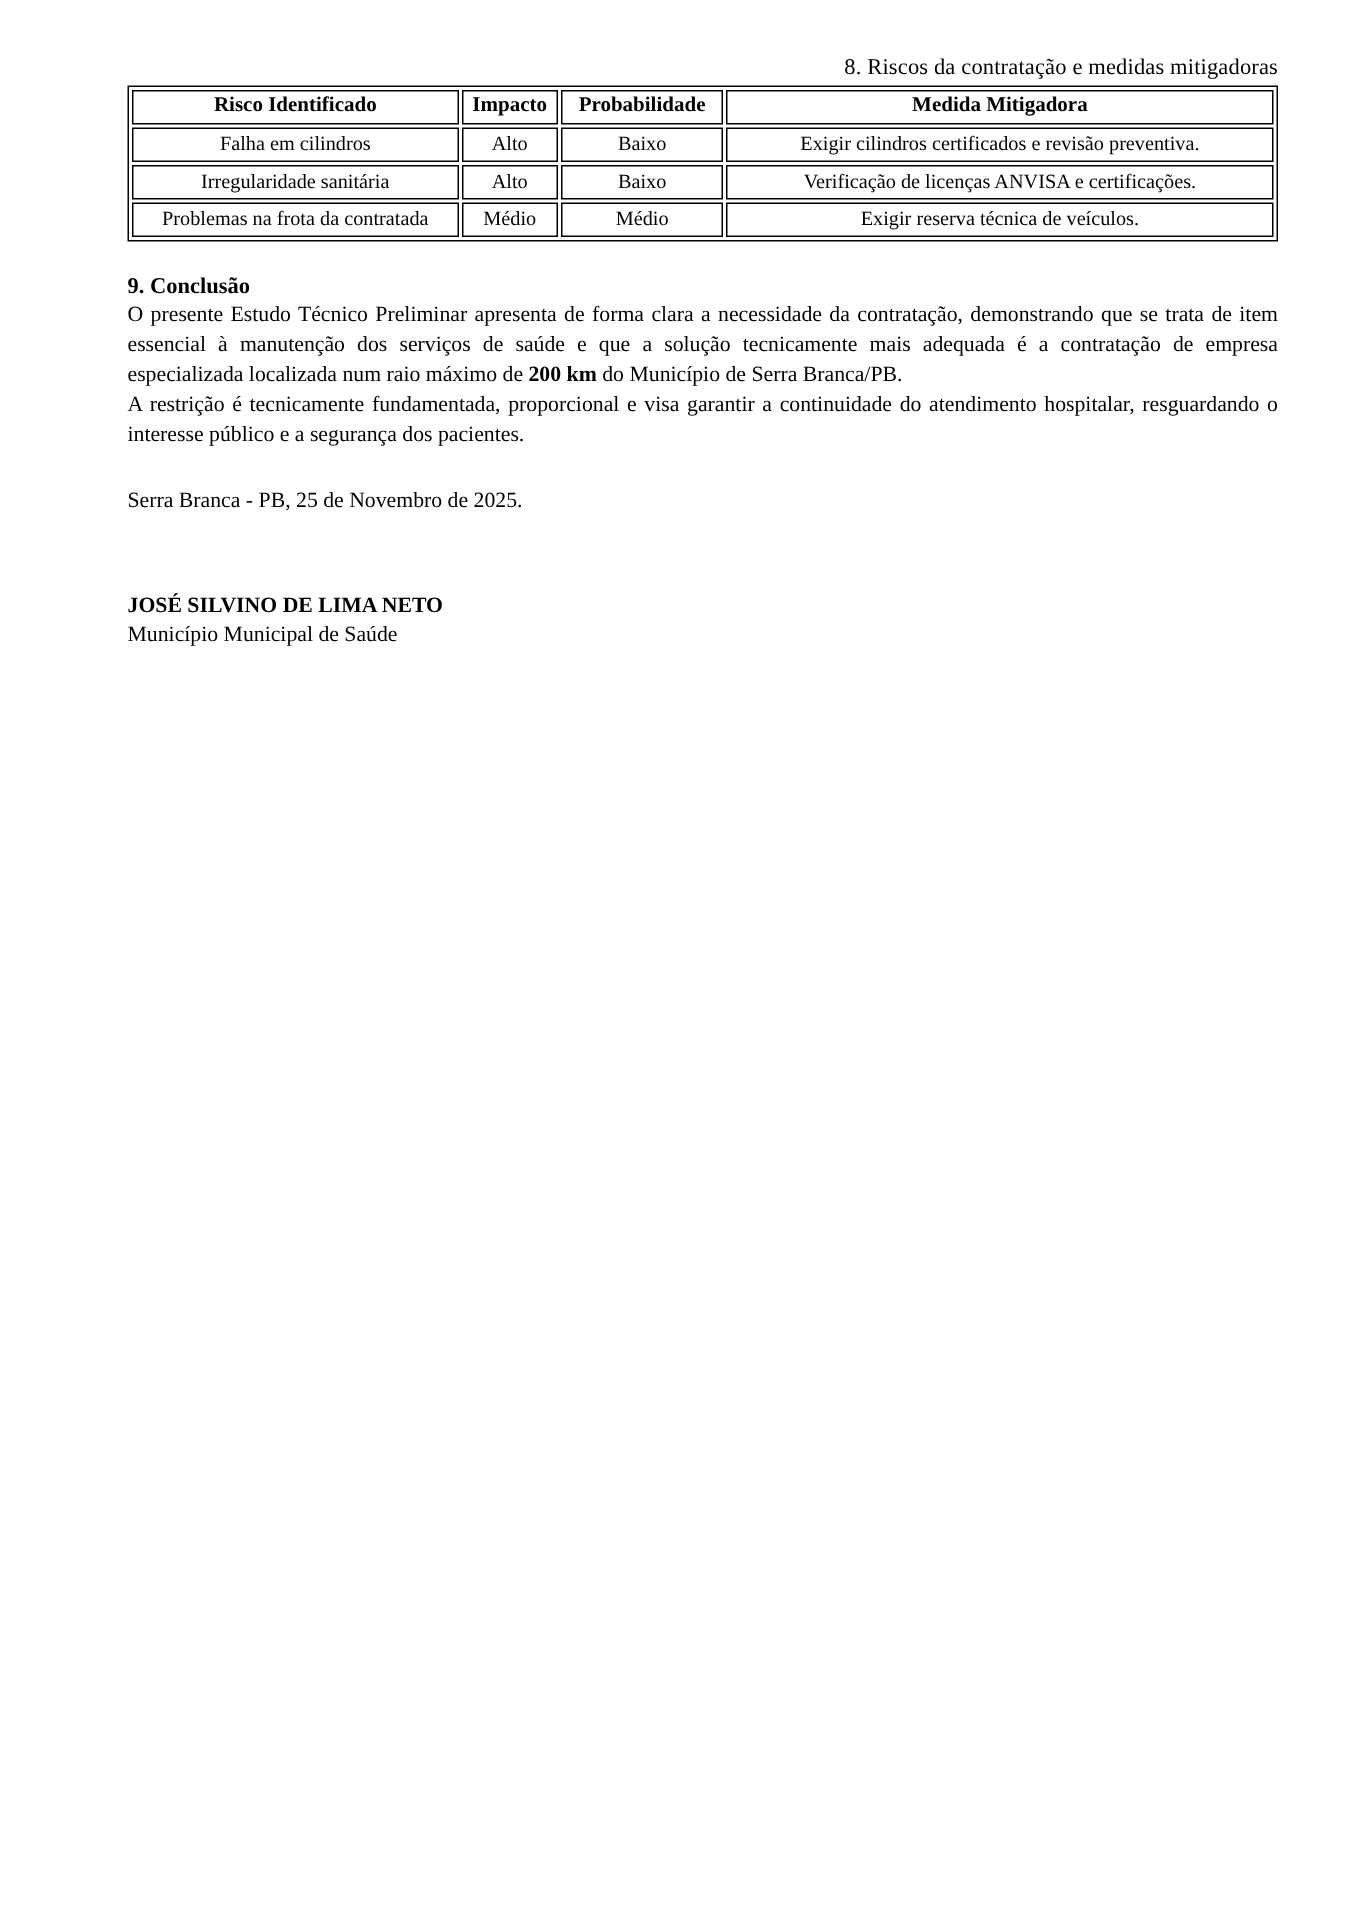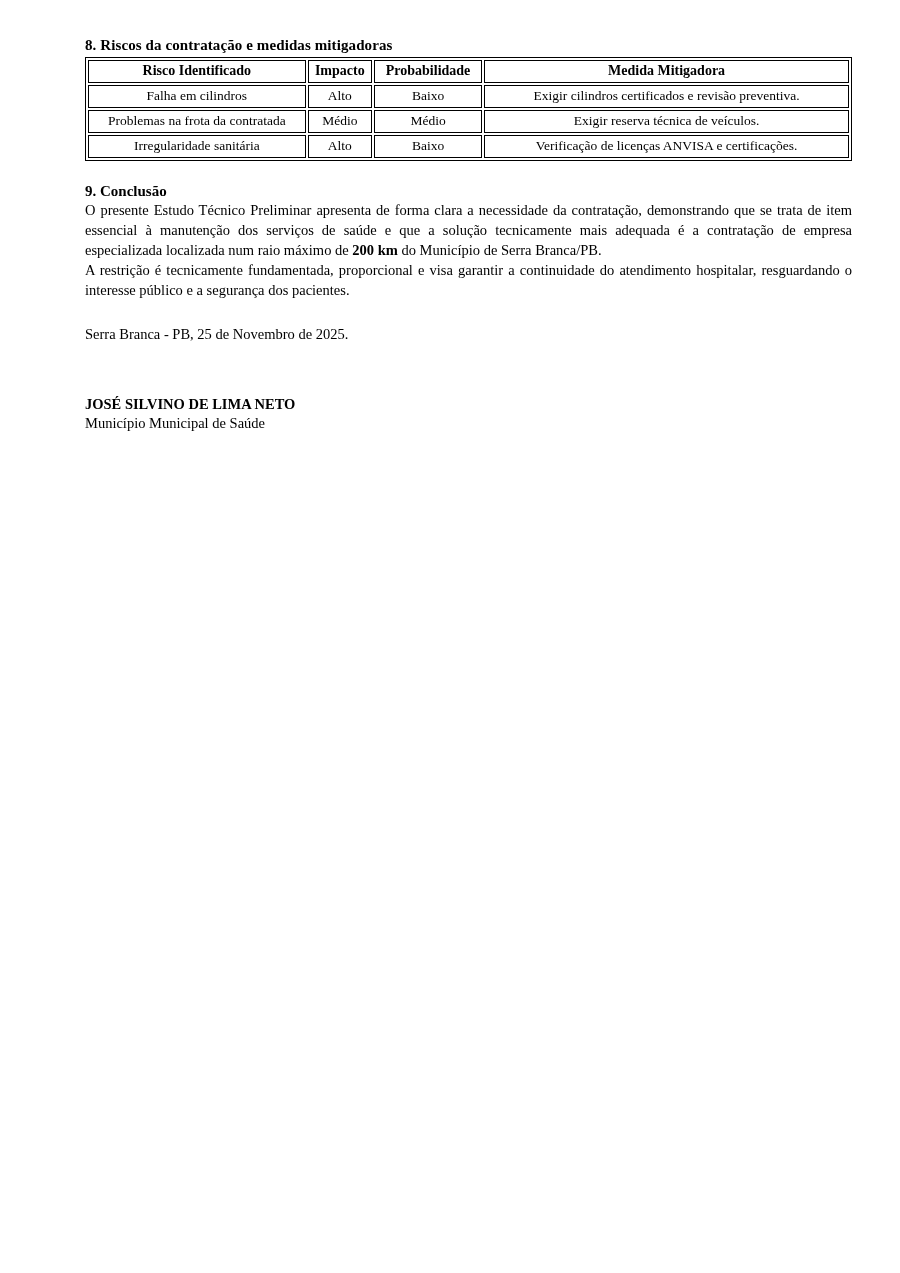--- a/index.html
+++ b/index.html
@@ -16,23 +16,24 @@
     overflow: hidden;
   }
   .page {
     box-sizing: border-box;
     width: 900px;
     height: 1273px;
     padding: 37px 48px 0 85px;
   }
   .section-heading {
     font-size: 15px;
-    font-weight: bold;
+    font-weight: normal;
     margin: 0 0 3px 0;
     letter-spacing: 0.1px;
+    text-align: right;
   }
   table.risks {
     width: 100%;
     border-collapse: separate;
     border-spacing: 2px;
     border: 1px solid #000;
     table-layout: fixed;
   }
   table.risks th,
   table.risks td {
@@ -98,30 +99,30 @@
       </tr>
     </thead>
     <tbody>
       <tr>
         <td>Falha em cilindros</td>
         <td>Alto</td>
         <td>Baixo</td>
         <td>Exigir cilindros certificados e revisão preventiva.</td>
       </tr>
       <tr>
+        <td>Irregularidade sanitária</td>
+        <td>Alto</td>
+        <td>Baixo</td>
+        <td>Verificação de licenças ANVISA e certificações.</td>
+      </tr>
+      <tr>
         <td>Problemas na frota da contratada</td>
         <td>Médio</td>
         <td>Médio</td>
         <td>Exigir reserva técnica de veículos.</td>
-      </tr>
-      <tr>
-        <td>Irregularidade sanitária</td>
-        <td>Alto</td>
-        <td>Baixo</td>
-        <td>Verificação de licenças ANVISA e certificações.</td>
       </tr>
     </tbody>
   </table>
 
   <div class="conclusion-heading">9. Conclusão</div>
 
   <p class="body-par"><span>O presente Estudo Técnico Preliminar apresenta de forma clara a necessidade da contratação, demonstrando que se trata de item essencial à manutenção dos serviços de saúde e que a solução tecnicamente mais adequada é a contratação de empresa especializada localizada num raio máximo de </span><b>200 km</b><span> do Município de Serra Branca/PB.</span></p>
 
   <p class="body-par">A restrição é tecnicamente fundamentada, proporcional e visa garantir a continuidade do atendimento hospitalar, resguardando o interesse público e a segurança dos pacientes.</p>
 

